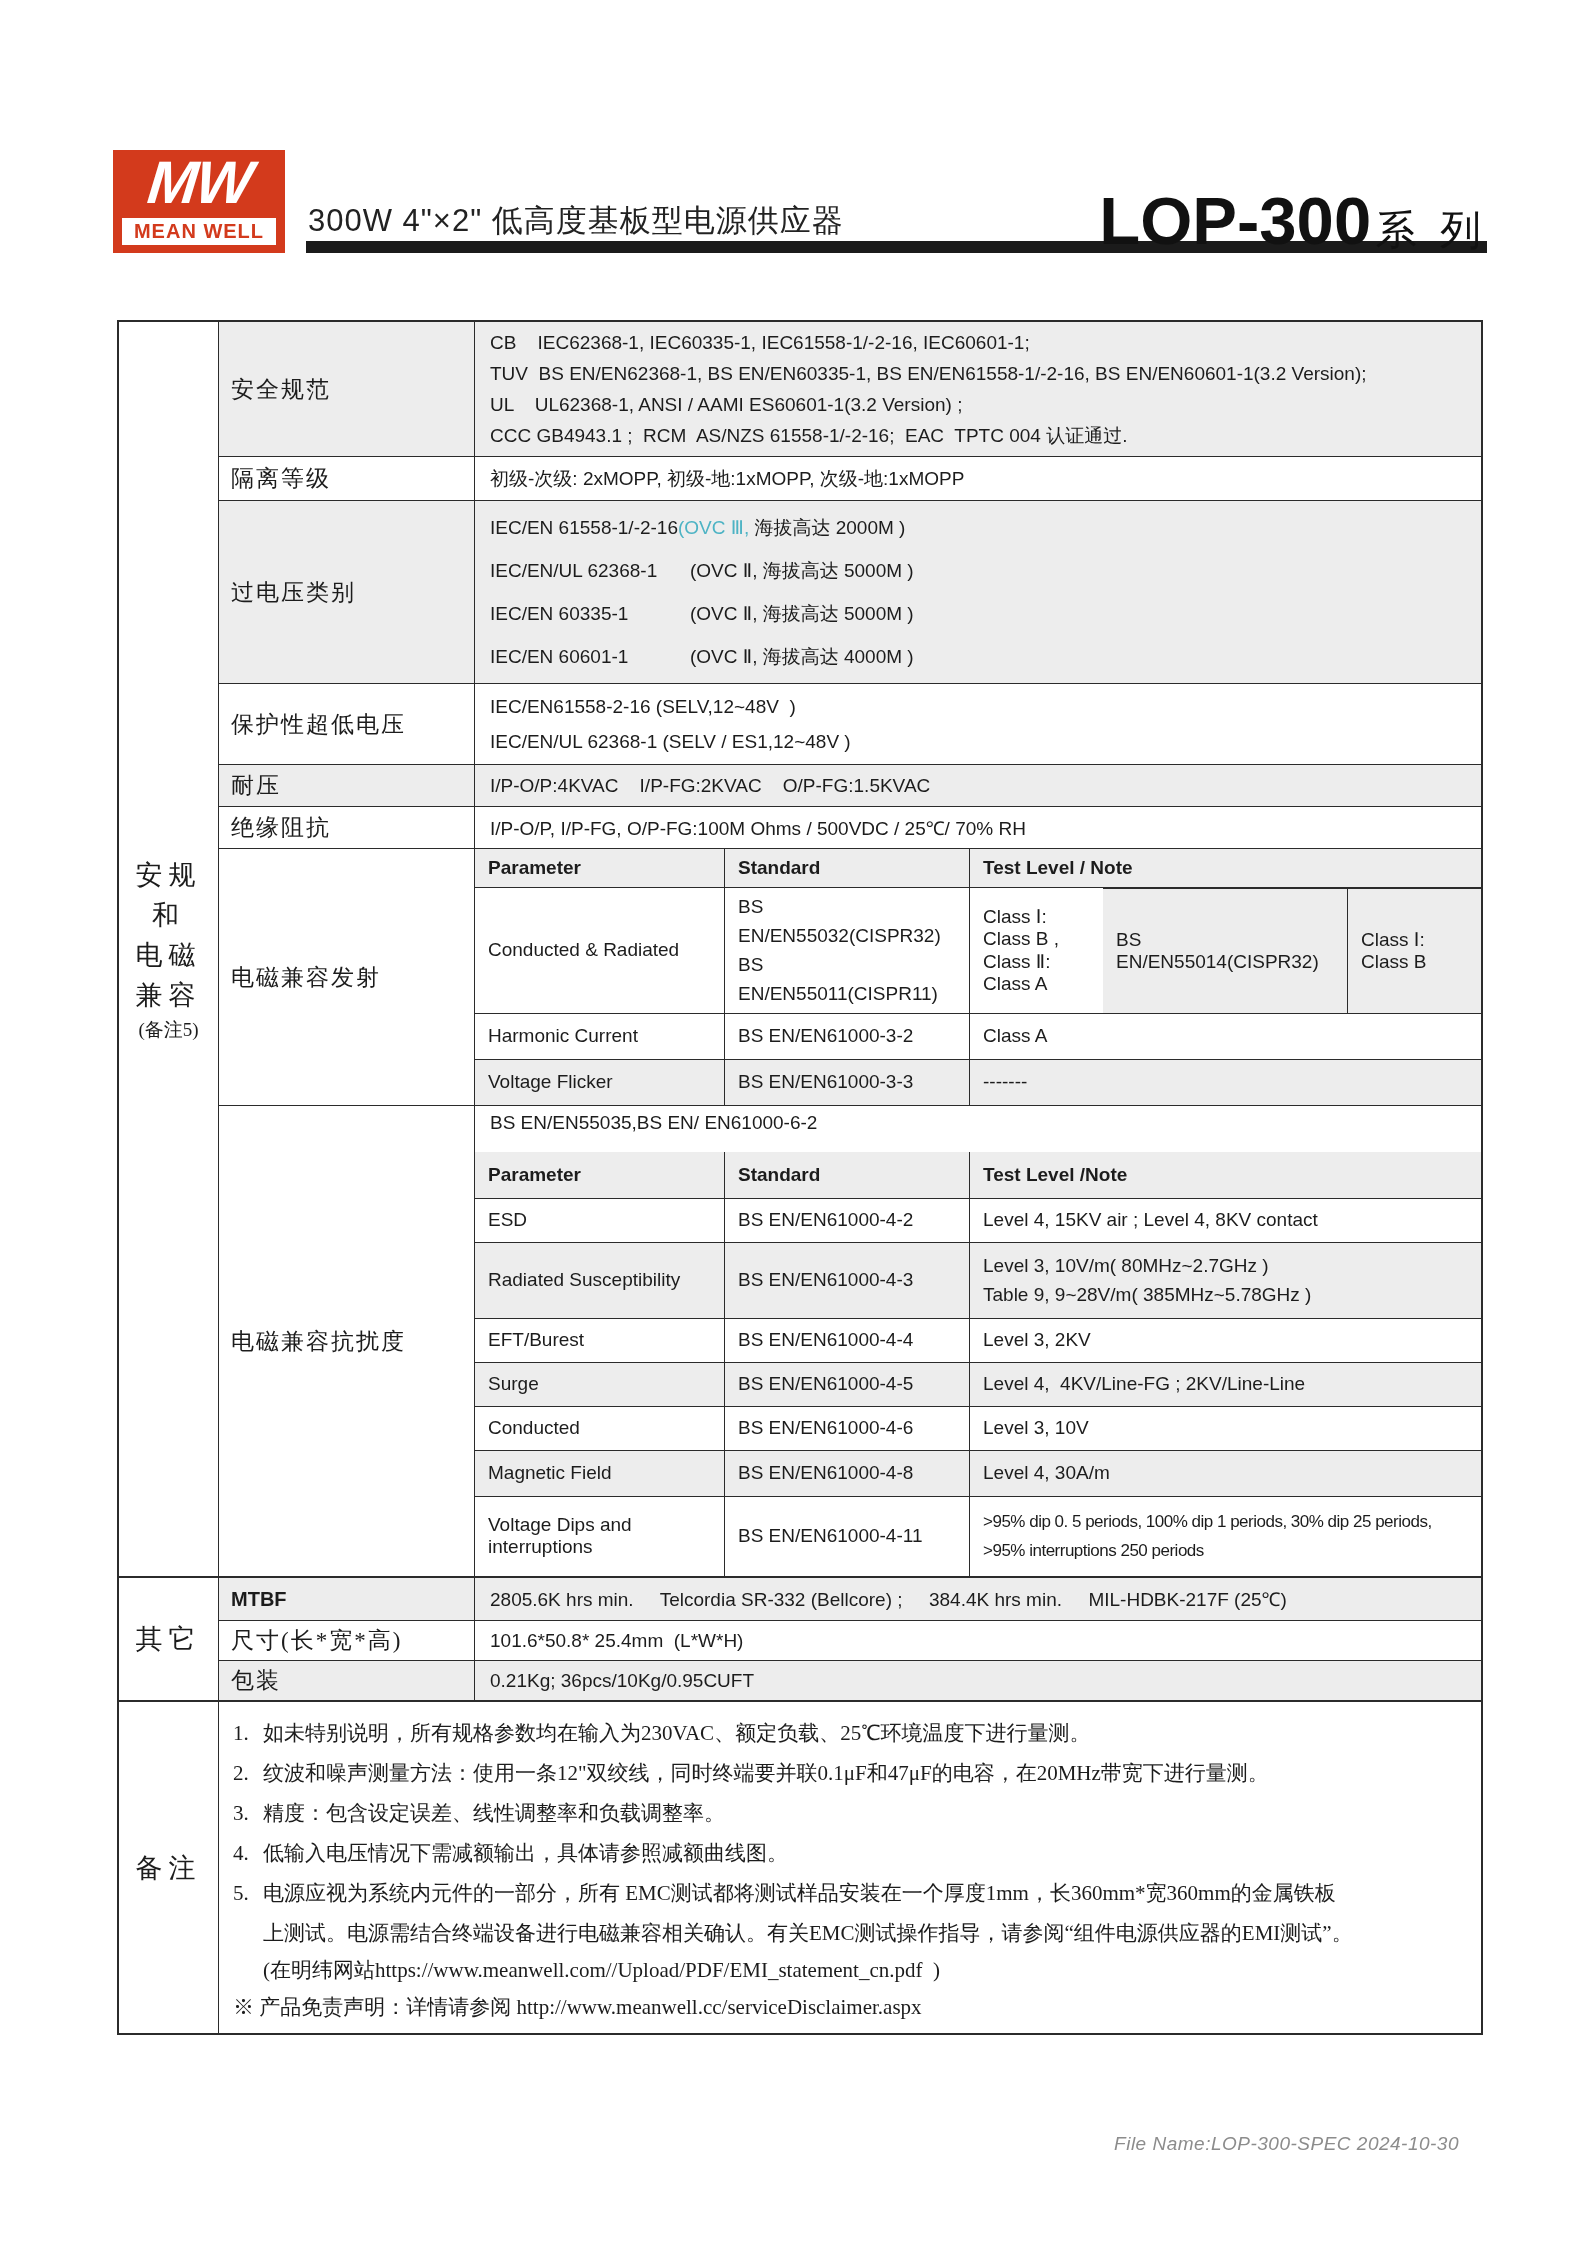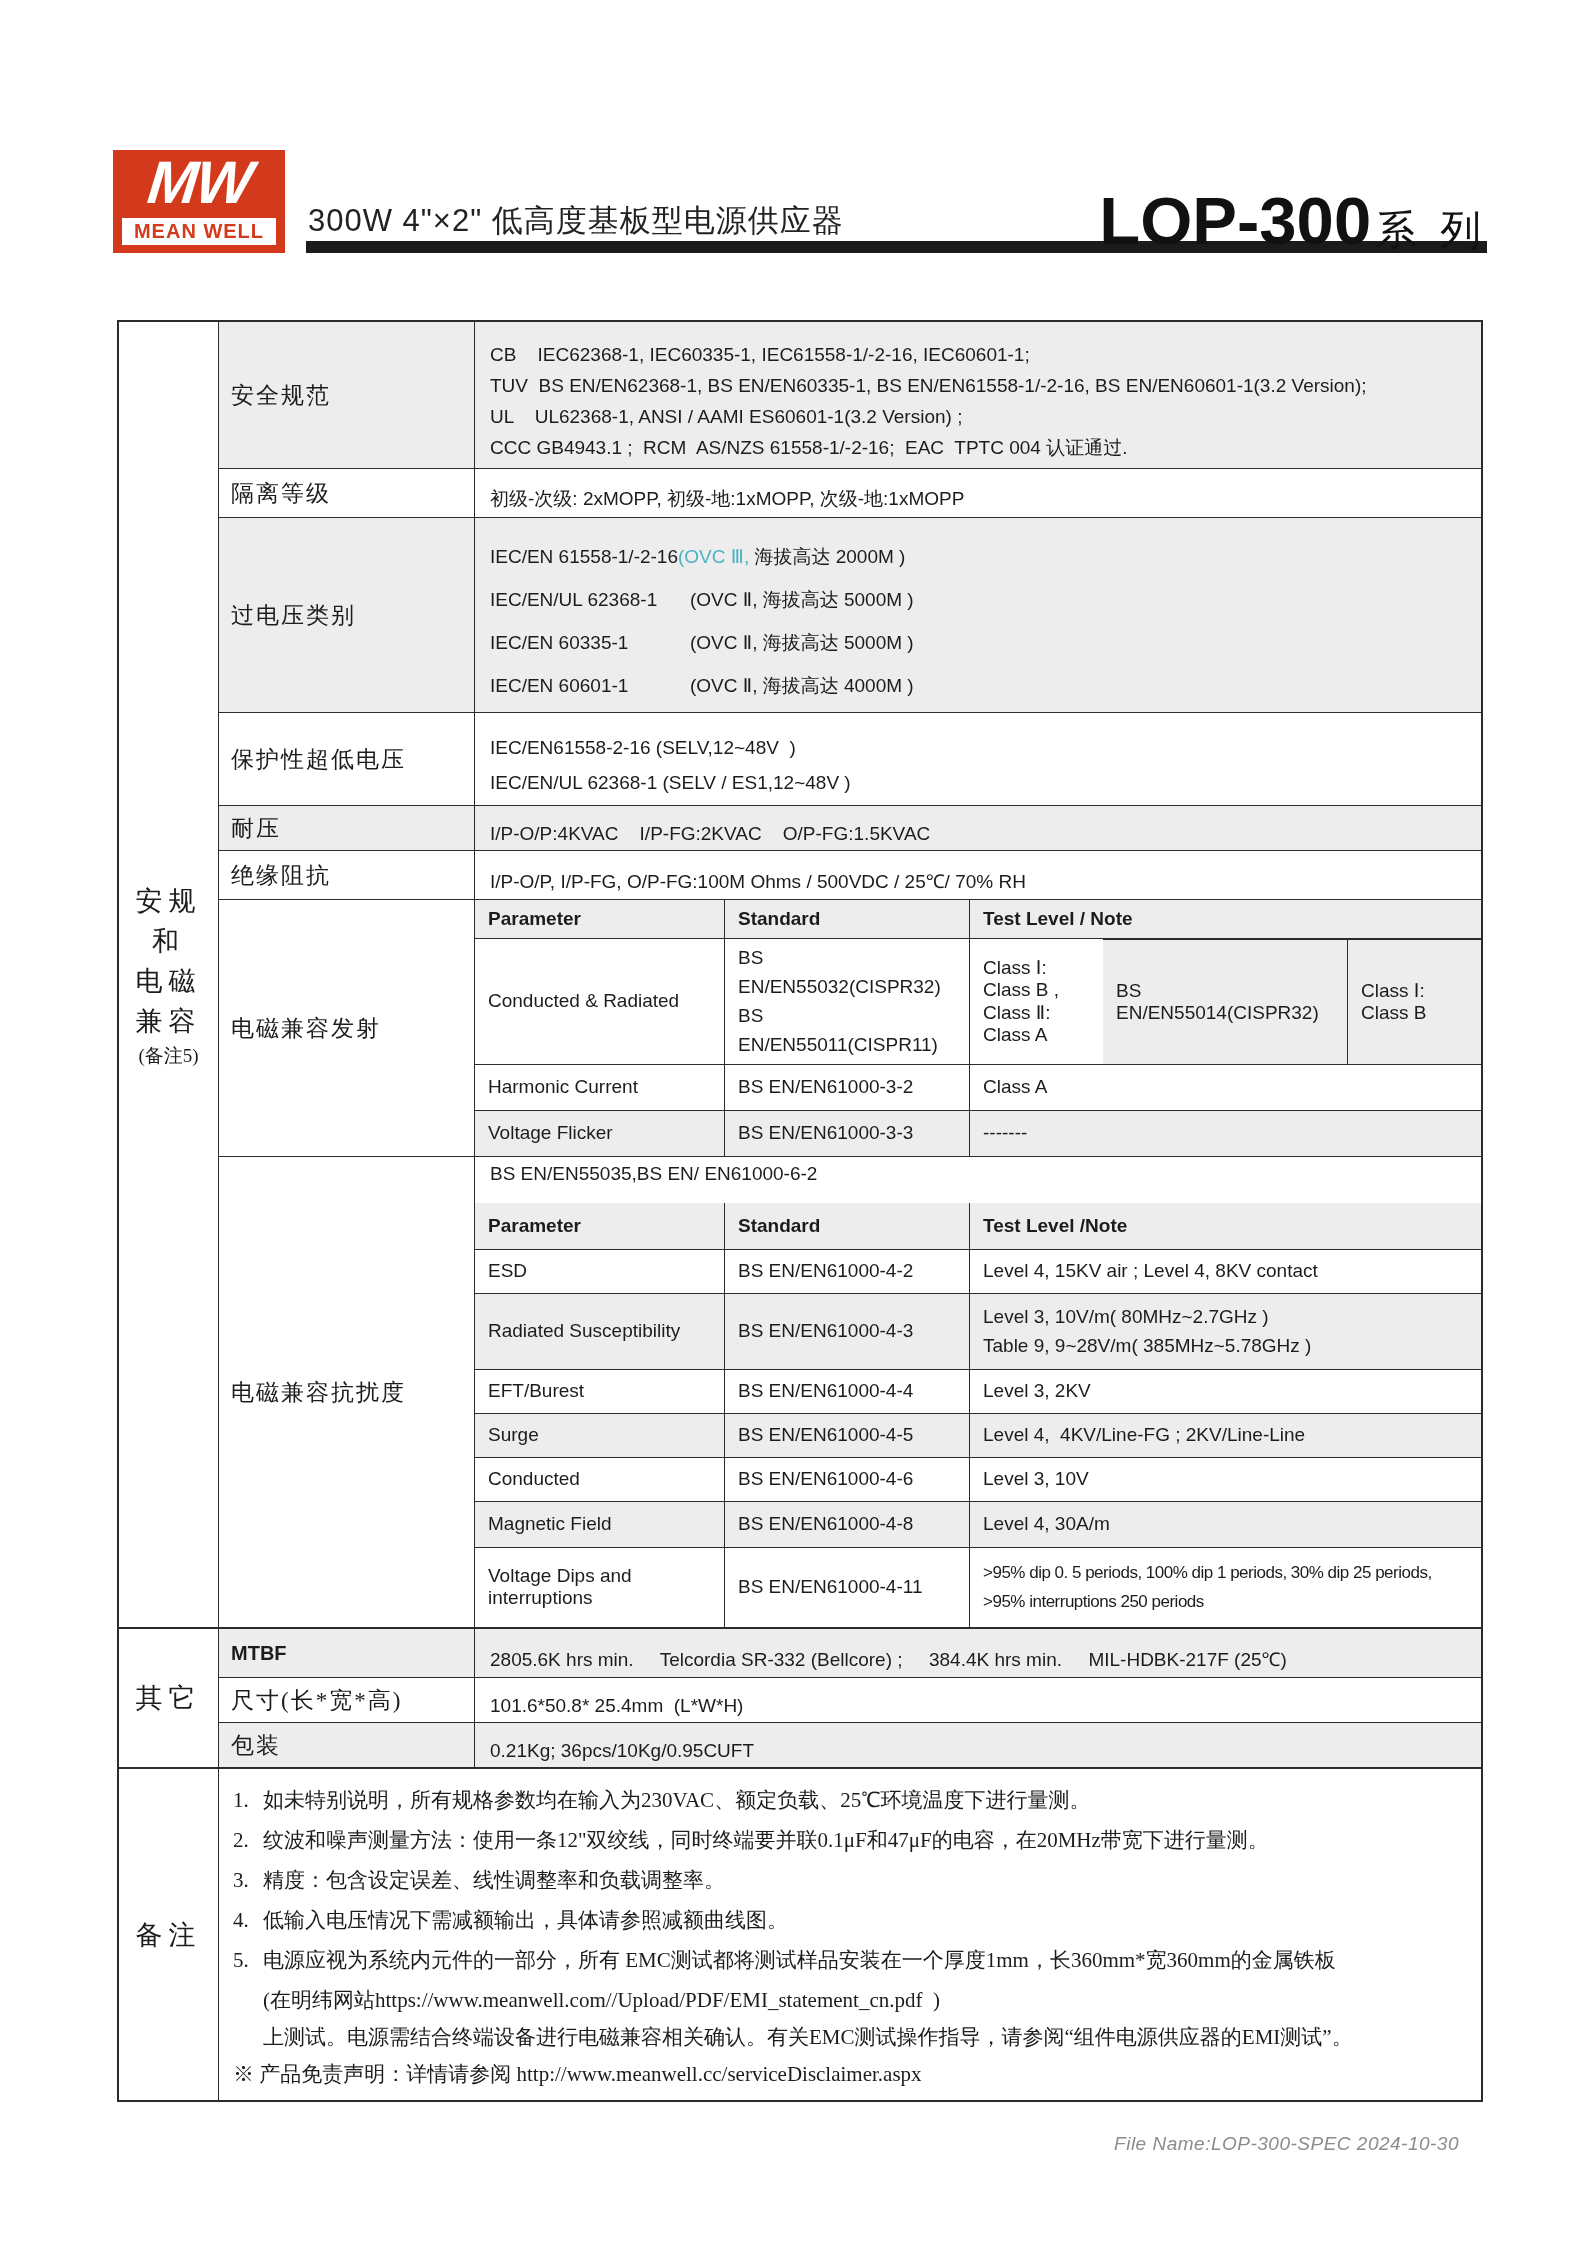--- a/index.html
+++ b/index.html
@@ -27,21 +27,21 @@
   .cat-cell { flex:0 0 100px; border-right:1.5px solid #2b2b2b; display:flex; flex-direction:column;
               align-items:center; justify-content:center; background:#fff;text-align:right; }
   .cat-line { font-size:27px; letter-spacing:6px; line-height:40px; font-family:"Liberation Serif", serif; }
   .cat-note { font-size:19px; margin-top:2px; font-family:"Liberation Serif", serif; }
   .rows { flex:1; min-width:0; display:flex; flex-direction:column; }
   .row { display:flex; }
   .row + .row { border-top:1.5px solid #2b2b2b; }
   .row-label { flex:0 0 256px; border-right:1.5px solid #2b2b2b; display:flex; align-items:center;
                padding:4px 8px 4px 12px; font-size:23px; letter-spacing:2px;
                font-family:"Liberation Serif", serif; }
-  .row-value { flex:1; min-width:0; padding:17px 10px 5px 15px; display:flex; flex-direction:column;
+  .row-value { flex:1; min-width:0; padding:5px 10px 5px 15px; display:flex; flex-direction:column;
                justify-content:center; font-size:19px; white-space:pre-wrap; }
   .gray { background:#ededed; }
   .vline { line-height:31px; }
   .ovc-line { line-height:43px; white-space:pre; }
   .ovc-std { display:inline-block; }
   .ovc-std.w { min-width:200px; }
   .teal { color:#4db3c4; }
   .p2 { line-height:35px; }
 
   
@@ -284,22 +284,22 @@
           <span class="note-text">精度：包含设定误差、线性调整率和负载调整率。</span>
         </div>
         <div class="note-line">
           <span class="note-num">4.</span>
           <span class="note-text">低输入电压情况下需减额输出，具体请参照减额曲线图。</span>
         </div>
         <div class="note-line">
           <span class="note-num">5.</span>
           <span class="note-text">电源应视为系统内元件的一部分，所有 EMC测试都将测试样品安装在一个厚度1mm，长360mm*宽360mm的金属铁板</span>
         </div>
+        <div class="note-cont">上测试。电源需结合终端设备进行电磁兼容相关确认。有关EMC测试操作指导，请参阅“组件电源供应器的EMI测试”。</div>
         <div class="note-cont">(在明纬网站https://www.meanwell.com//Upload/PDF/EMI_statement_cn.pdf  )</div>
-        <div class="note-cont">上测试。电源需结合终端设备进行电磁兼容相关确认。有关EMC测试操作指导，请参阅“组件电源供应器的EMI测试”。</div>
         <div class="disclaimer">※ 产品免责声明：详情请参阅 http://www.meanwell.cc/serviceDisclaimer.aspx</div>
       </div>
     </div>
 
   </div>
 
   <div class="footer-file">File Name:LOP-300-SPEC   2024-10-30</div>
 
 </div>
 

